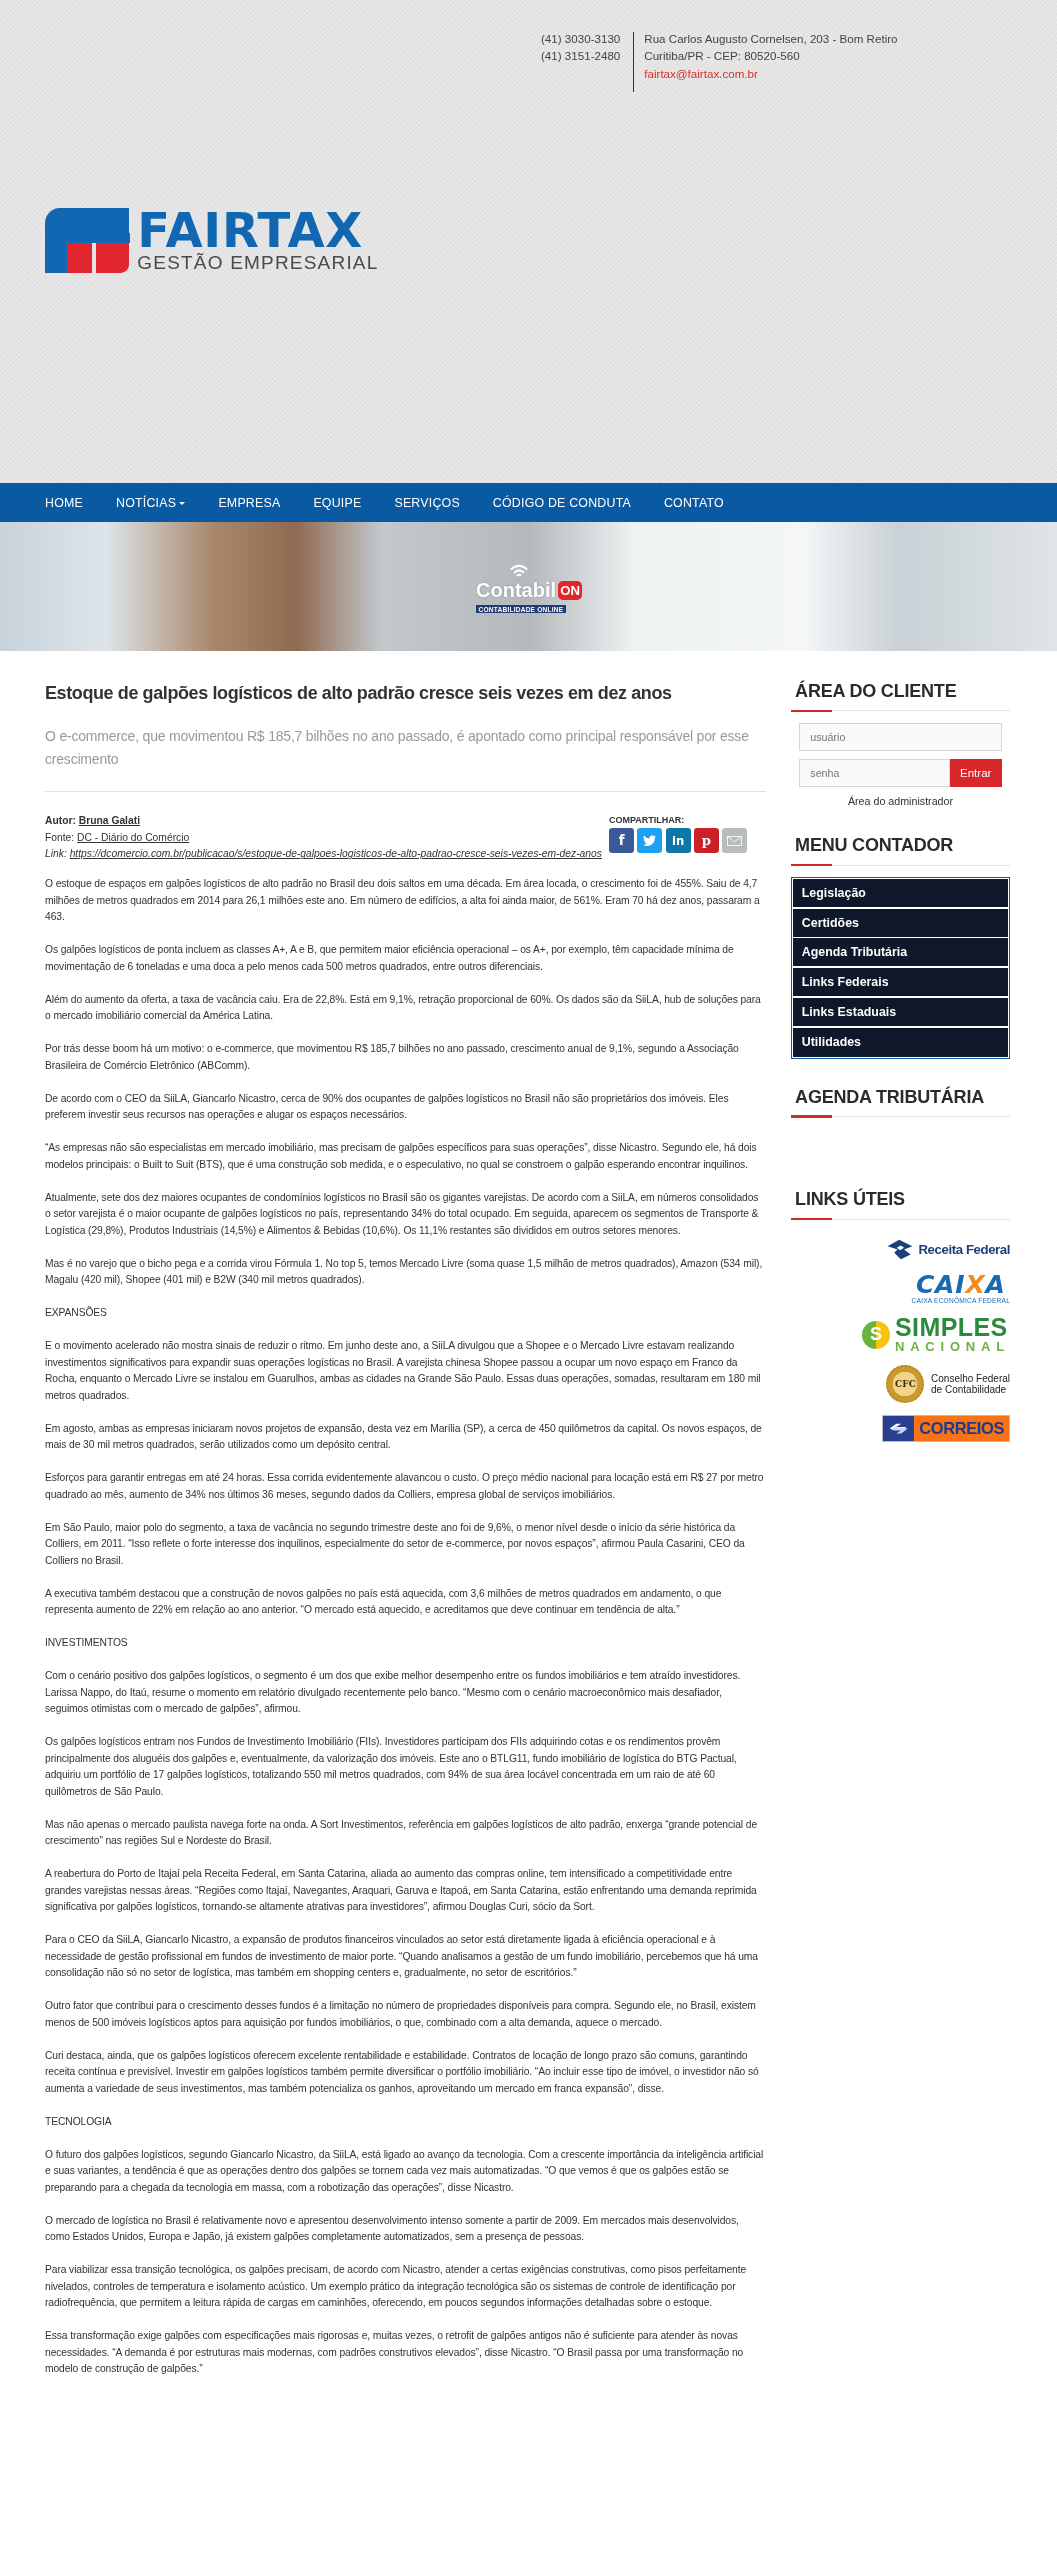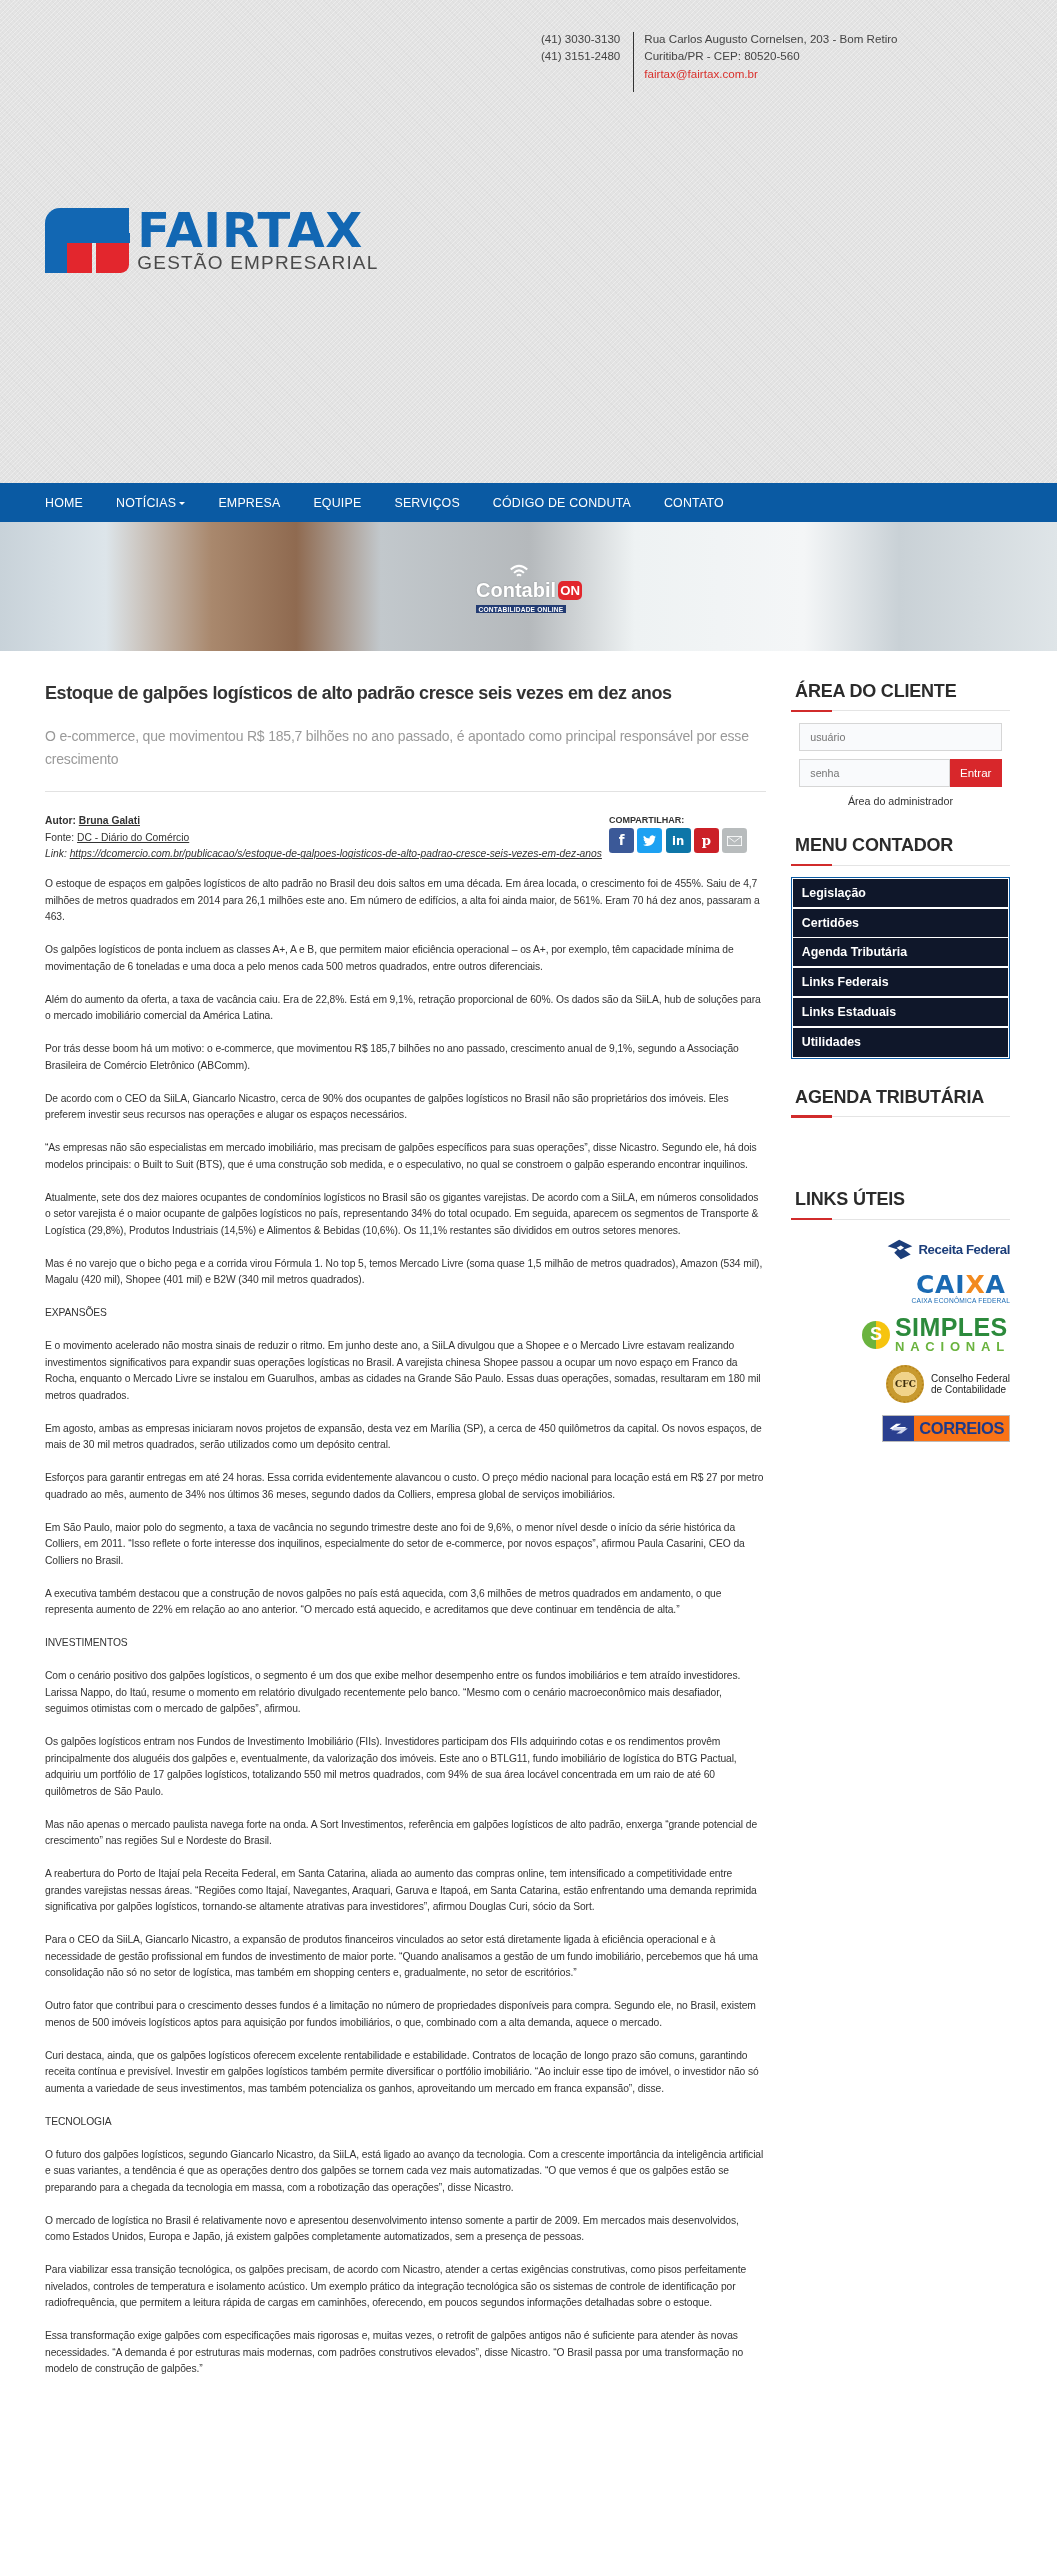--- a/index.html
+++ b/index.html
@@ -314,21 +314,21 @@
     gap: 11.6px;
     padding-top: 6.6px;
   }
   .ext-logo { cursor: pointer; display: flex; align-items: center; }
 
   
   .receita { gap: 5px; }
   .receita-text { color: #1c3e7a; font-weight: bold; font-size: 13.2px; letter-spacing: -0.4px; }
   
   .caixa { flex-direction: column; align-items: center; }
-  .caixa-word { font-family: "DejaVu Sans", sans-serif; font-weight: bold; font-size: 25px; color: #1a6ab3; letter-spacing: 0.8px; line-height: 25px; }
+  .caixa-word { font-family: "DejaVu Sans", sans-serif; font-style: italic; font-weight: bold; font-size: 25px; color: #1a6ab3; letter-spacing: 0.8px; line-height: 25px; }
   .caixa-word .x { color: #f28a1f; }
   .caixa-sub { font-size: 6.6px; color: #1a6ab3; letter-spacing: 0.2px; }
   
   .simples { gap: 5px; }
   .simples-circle { width: 28px; height: 28px; border-radius: 50%; background: conic-gradient(#f6c40f 0 50%, #6ab33e 50% 100%); position: relative; }
   .simples-circle::after { content: "S"; position: absolute; left: 0; right: 0; top: 3.3px; text-align: center; color: #fff; font-weight: bold; font-size: 18px; }
   .simples-text { display: flex; flex-direction: column; }
   .simples-big { font-size: 25px; font-weight: bold; color: #2c8a3c; line-height: 23px; letter-spacing: 0.4px; }
   .simples-small { font-size: 13px; font-weight: bold; color: #6ab33e; letter-spacing: 5.8px; }
   

